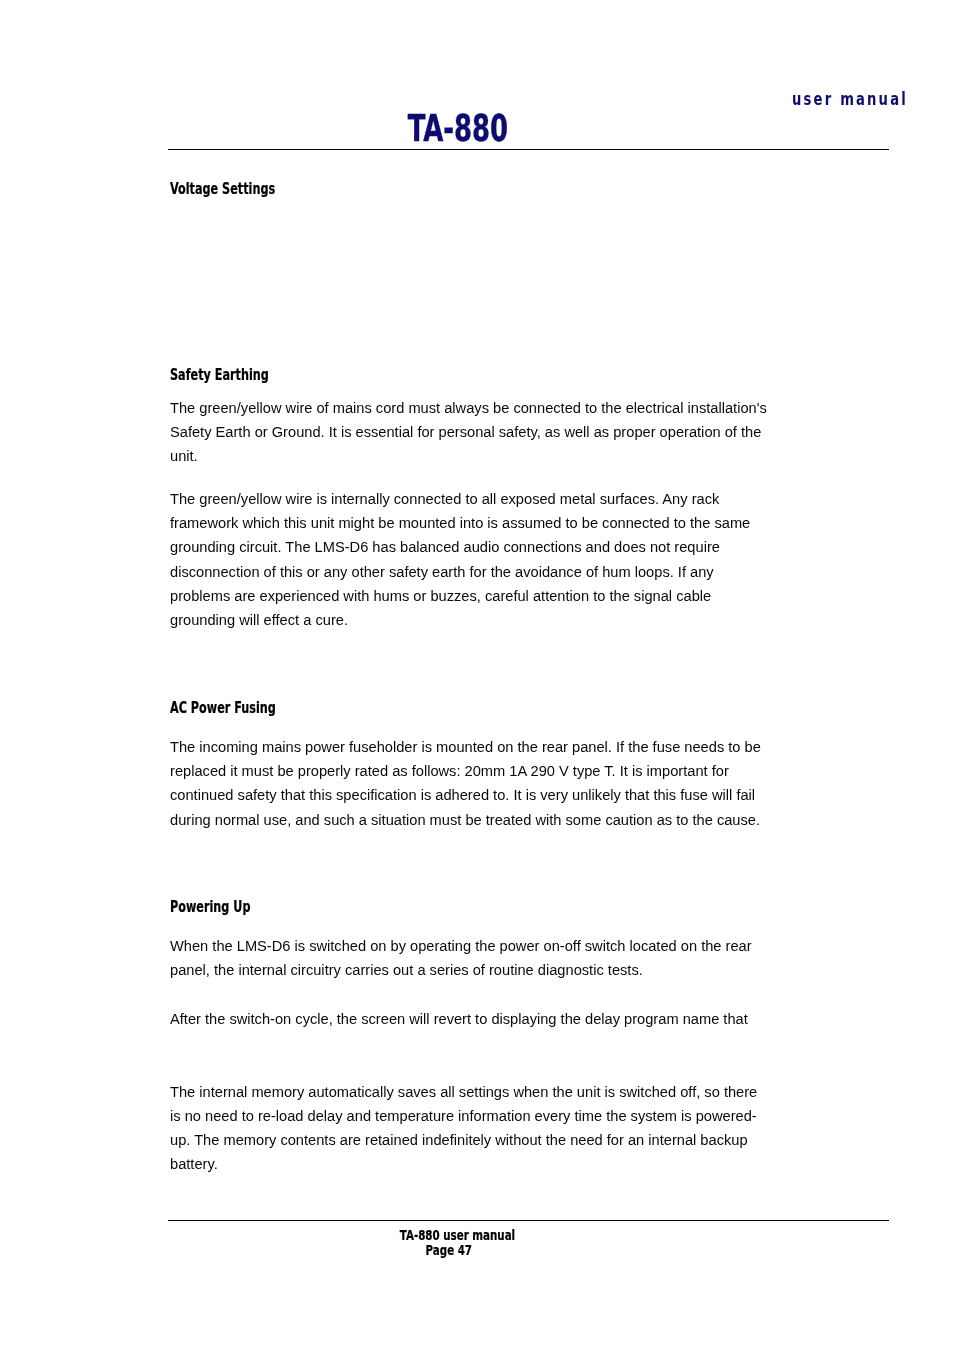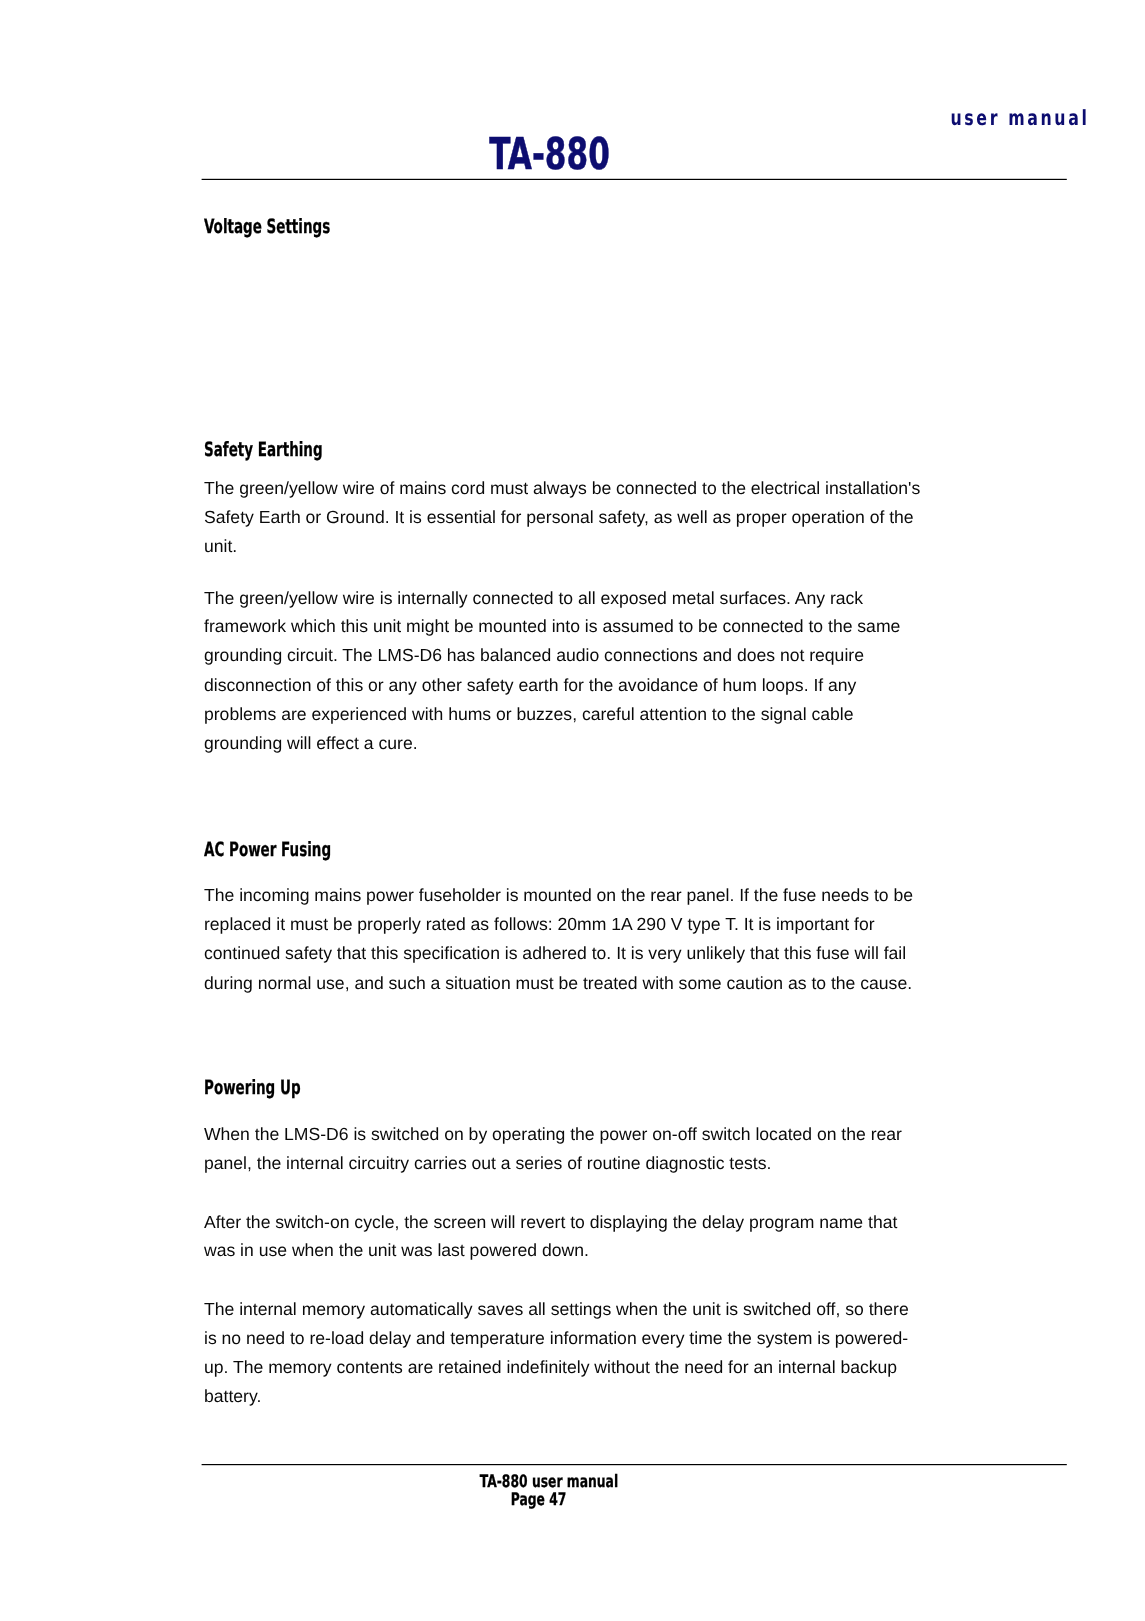--- a/index.html
+++ b/index.html
@@ -98,21 +98,20 @@
         <p class="body">continued safety that this specification is adhered to. It is very unlikely that this fuse will fail</p>
         <p class="body">during normal use, and such a situation must be treated with some caution as to the cause.</p>
       </div>
       <h2 class="sec" style="top: 894.86px;"><span>Powering Up</span></h2>
       <div class="para" title="When the LMS-D6 is switched on by operating the power on-off switch located on the rear panel, the internal circuitry carries out a series of routine diagnostic tests." style="top: 933.84px;">
         <p class="body">When the LMS-D6 is switched on by operating the power on-off switch located on the rear</p>
         <p class="body">panel, the internal circuitry carries out a series of routine diagnostic tests.</p>
       </div>
       <div class="para" title="After the switch-on cycle, the screen will revert to displaying the delay program name that was in use when the unit was last powered down." style="top: 1006.84px;">
         <p class="body">After the switch-on cycle, the screen will revert to displaying the delay program name that</p>
-        <p class="body">was in use when the unit was last powered down.</p>
       </div>
       <div class="para" title="The internal memory automatically saves all settings when the unit is switched off, so there is no need to re-load delay and temperature information every time the system is powered-up. The memory contents are retained indefinitely without the need for an internal backup battery." style="top: 1079.84px;">
         <p class="body">The internal memory automatically saves all settings when the unit is switched off, so there</p>
         <p class="body">is no need to re-load delay and temperature information every time the system is powered-</p>
         <p class="body">up. The memory contents are retained indefinitely without the need for an internal backup</p>
         <p class="body">battery.</p>
       </div>
     </div>
 
   <div class="rule rule-bot"></div>

